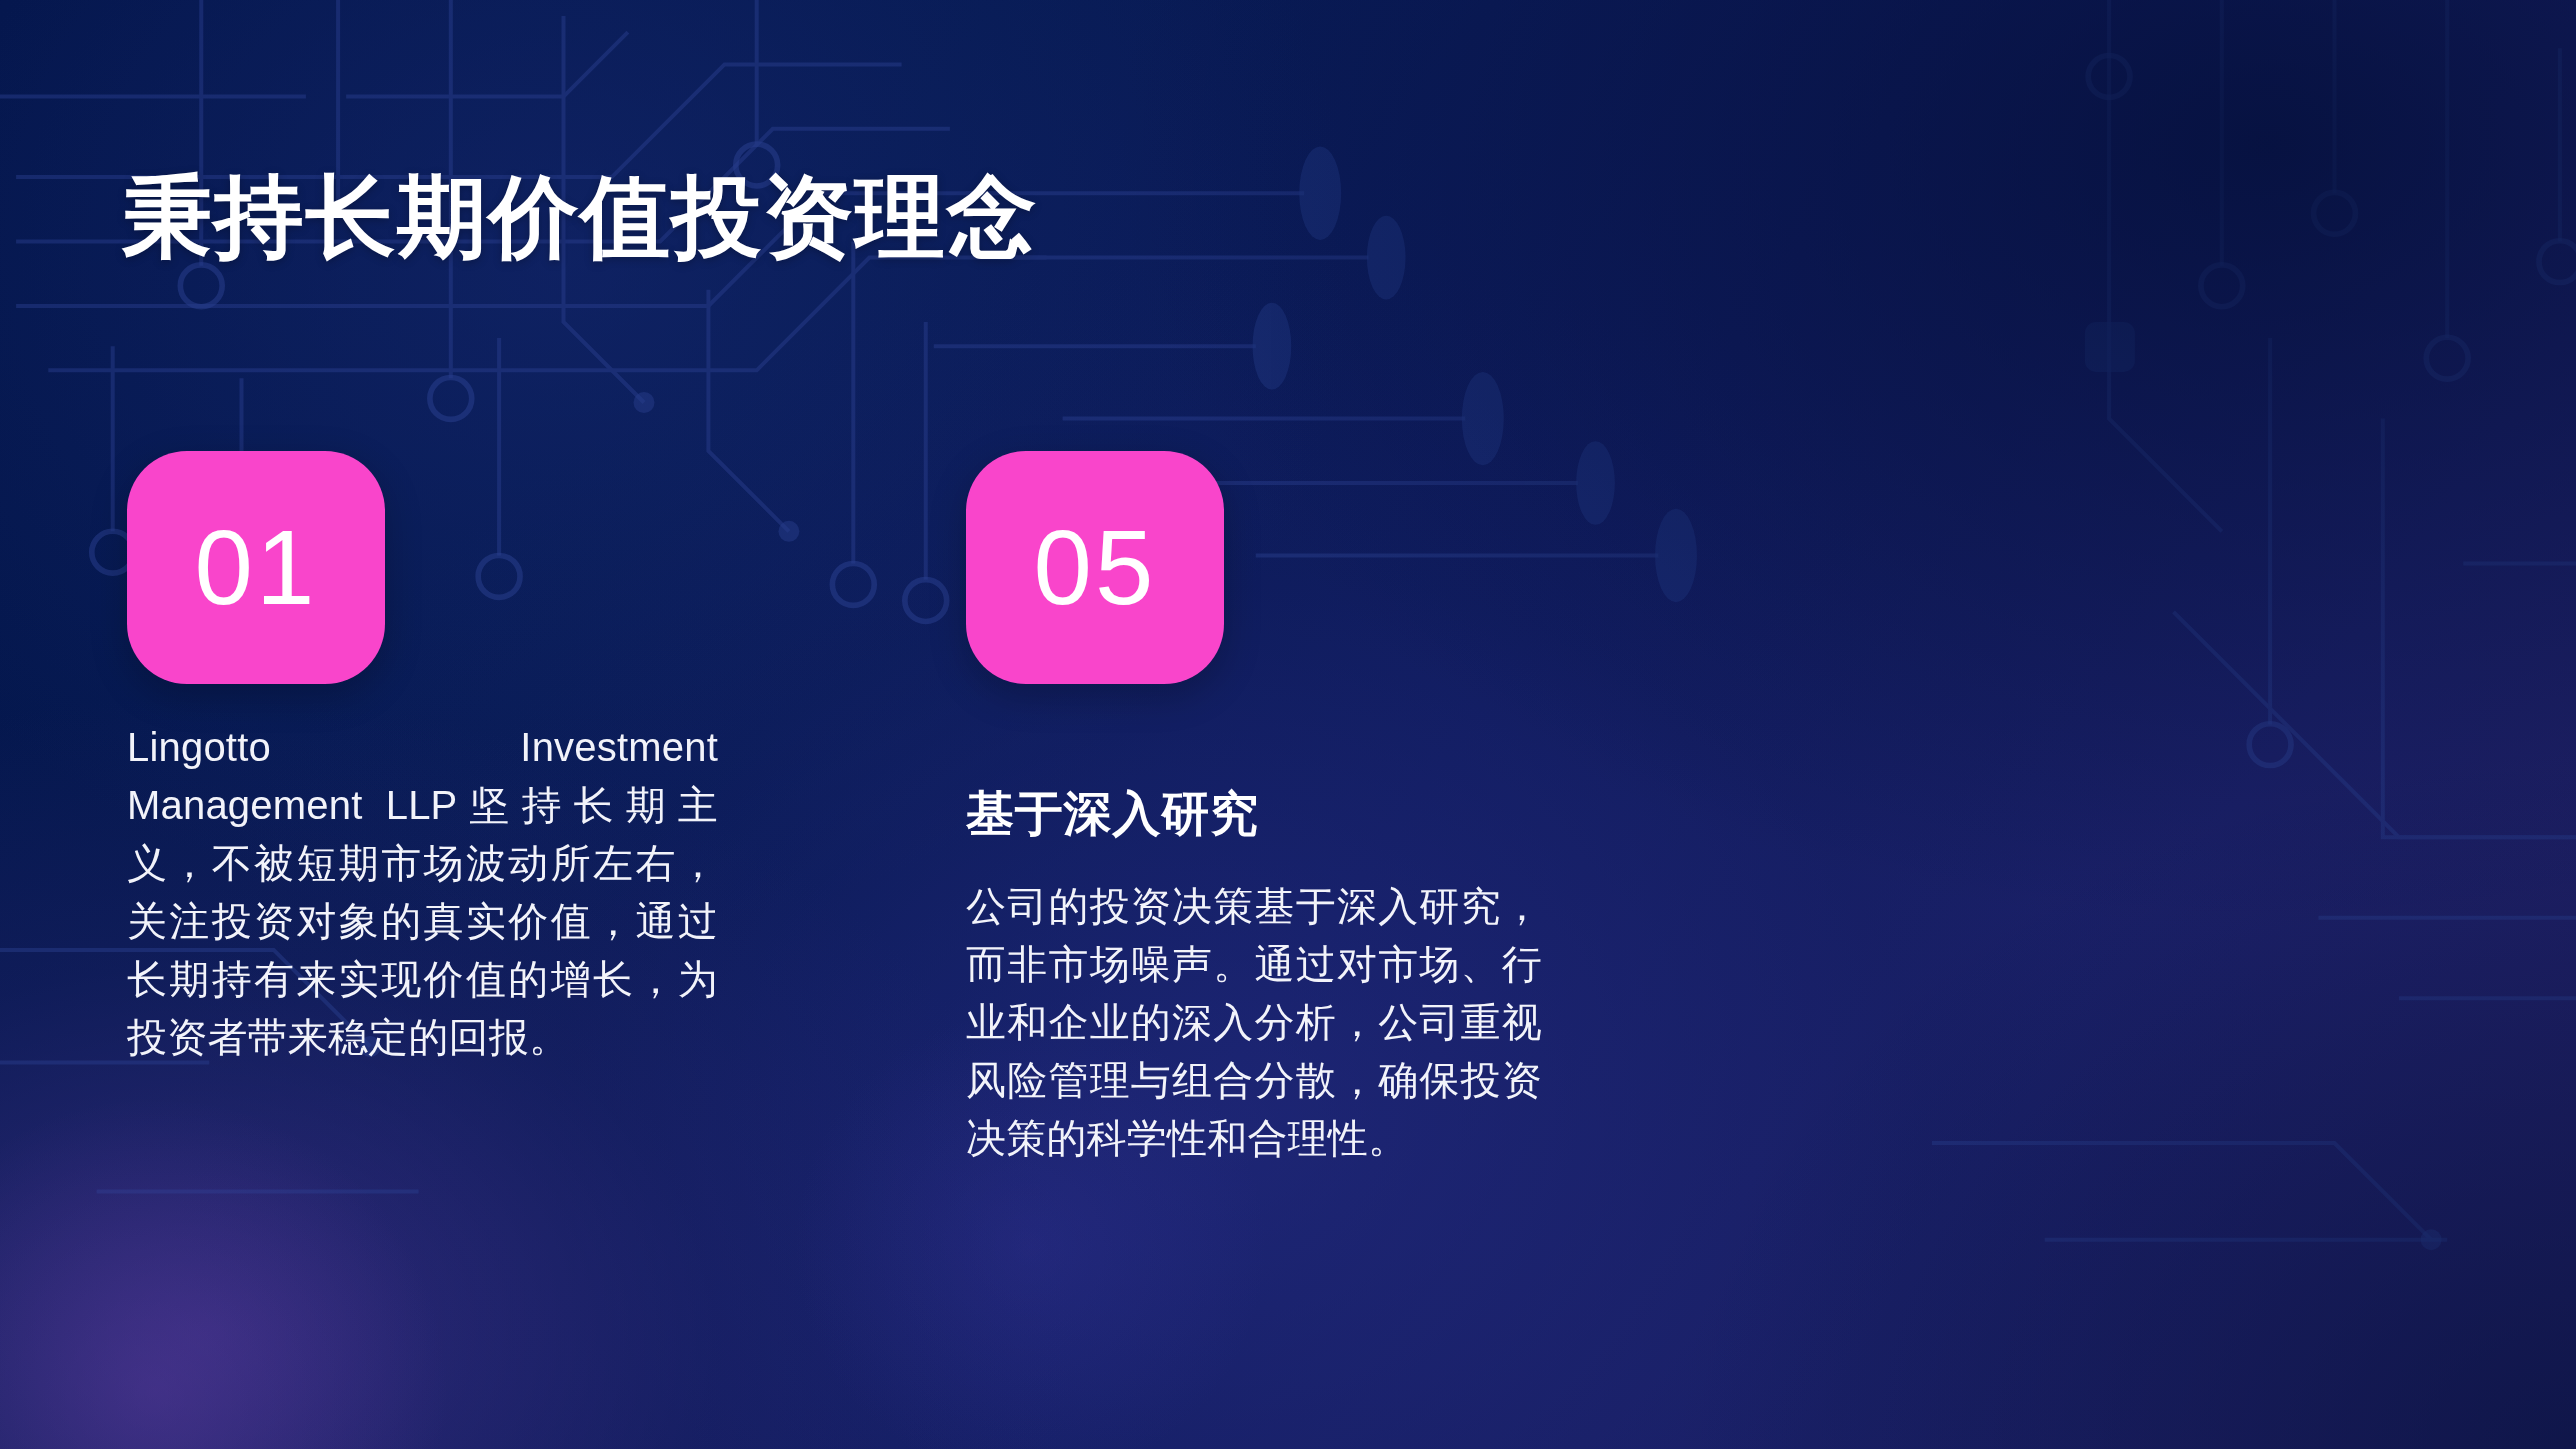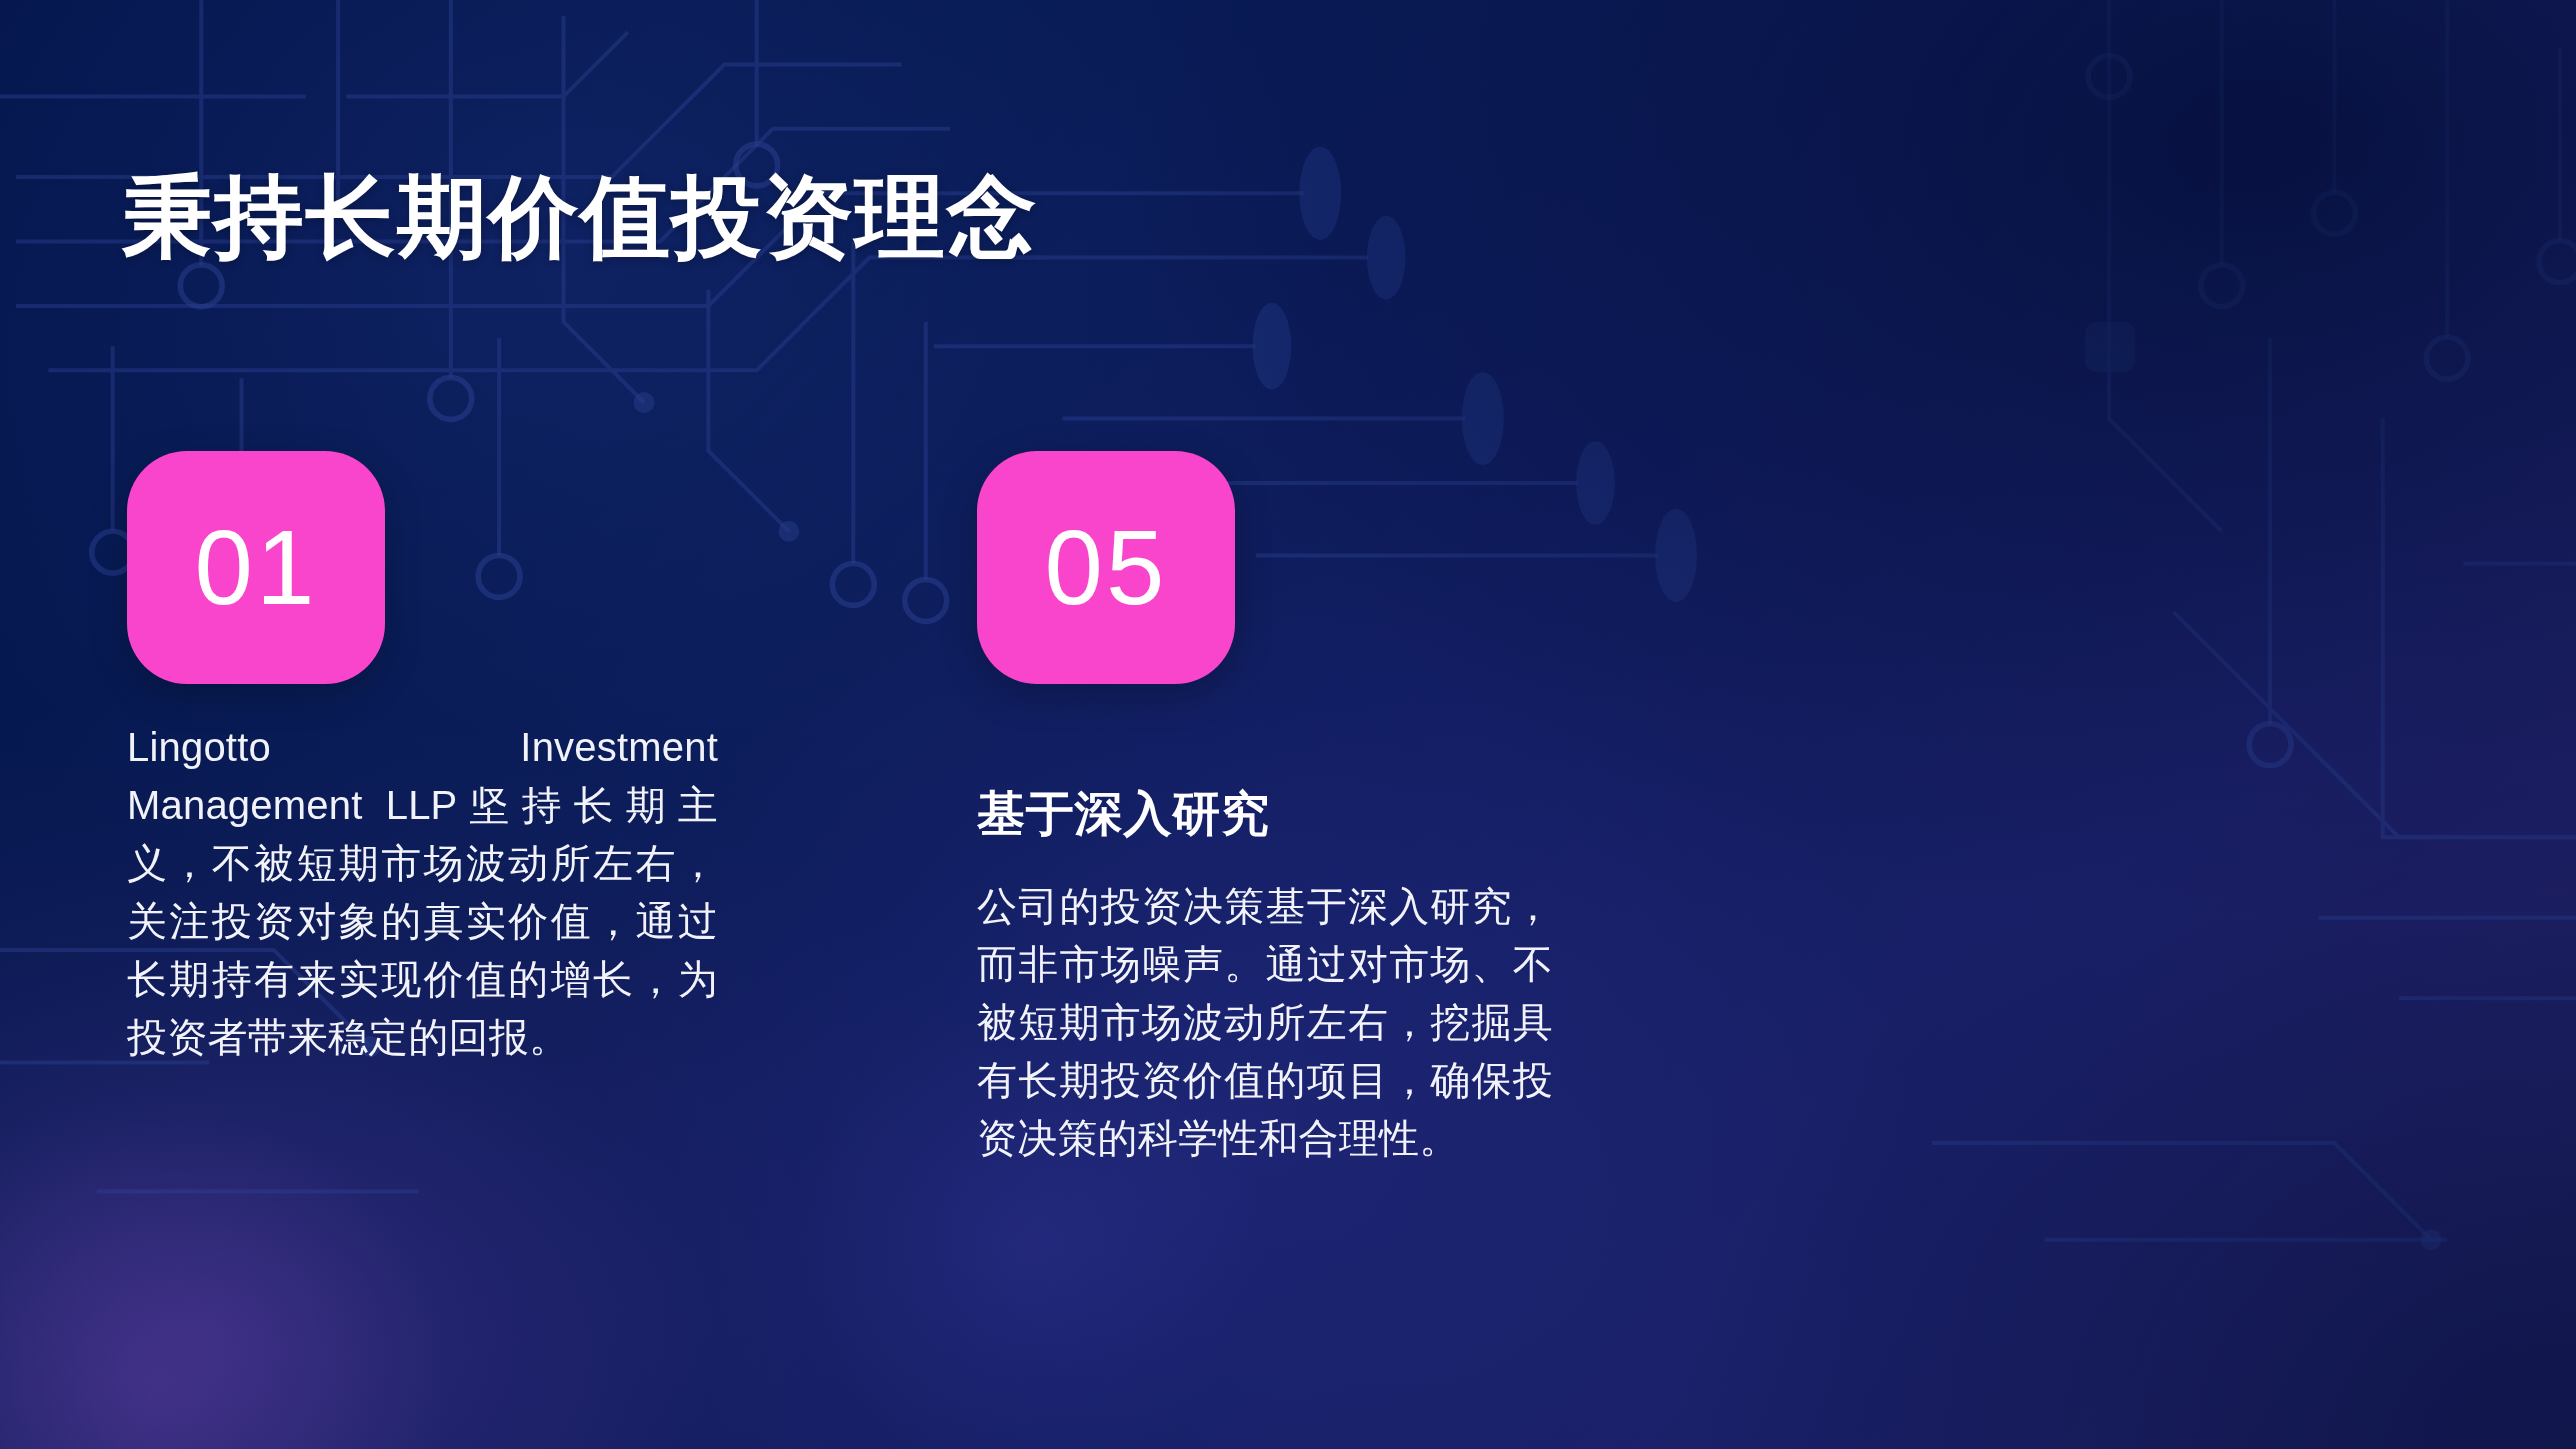--- a/index.html
+++ b/index.html
@@ -69,21 +69,21 @@
     text-shadow: 0 1.6px 8px rgba(0, 0, 0, 0.25);
     margin-top: 47px;
   }
 
   .columns {
     position: absolute;
     left: 0;
     top: 451px;
     width: 2576px;
     display: flex;
-    gap: 12px;
+    gap: 1px;
   }
   .column {
     width: 823px;
     box-sizing: border-box;
   }
   .column.c1 { padding-left: 127px; padding-right: 105px; }
   .column.c2 { padding-left: 142px; padding-right: 105px; }
   .column.c3 { padding-left: 153px; padding-right: 113px; }
 
   .badge {
@@ -230,20 +230,20 @@
           <span class="badge-num">01</span>
         </div>
         <div class="card-body">Lingotto Investment Management LLP坚持长期主义，不被短期市场波动所左右，关注投资对象的真实价值，通过长期持有来实现价值的增长，为投资者带来稳定的回报。</div>
       </div>
 
       <div class="column c2">
         <div class="badge">
           <span class="badge-num">05</span>
         </div>
         <div class="card-title">基于深入研究</div>
-        <div class="card-body">公司的投资决策基于深入研究，而非市场噪声。通过对市场、不被短期市场波动所左右，挖掘具有长期投资价值的项目，确保投资决策的科学性和合理性。</div>
+        <div class="card-body">公司的投资决策基于深入研究，而非市场噪声。通过对市场、行业和企业的深入分析，公司重视风险管理与组合分散，确保投资决策的科学性和合理性。</div>
       </div>
 
 
     </div>
   </div>
 </div>
 
 
 </body></html>

